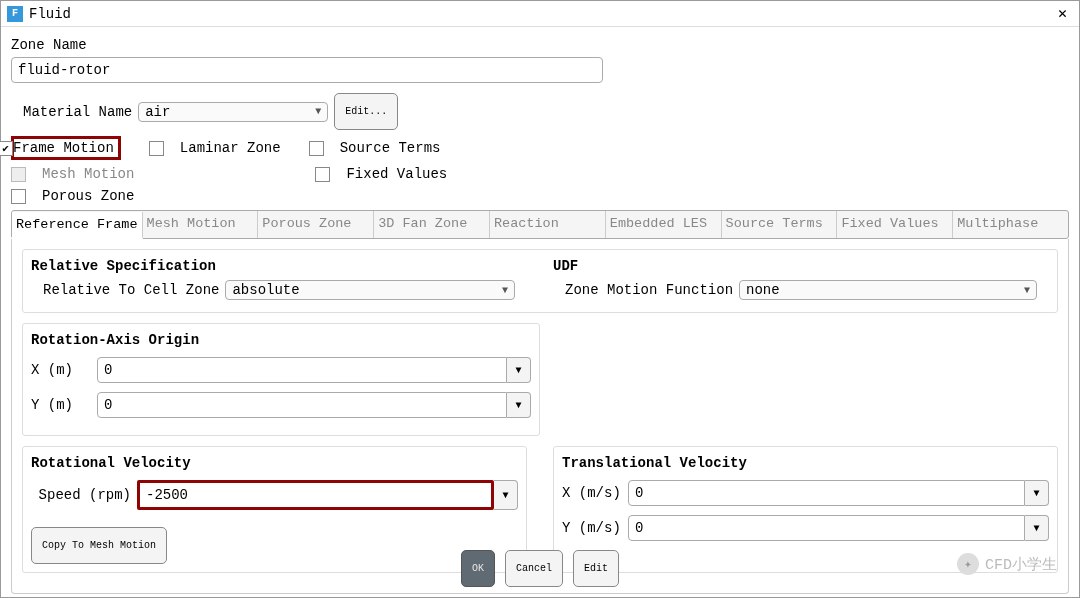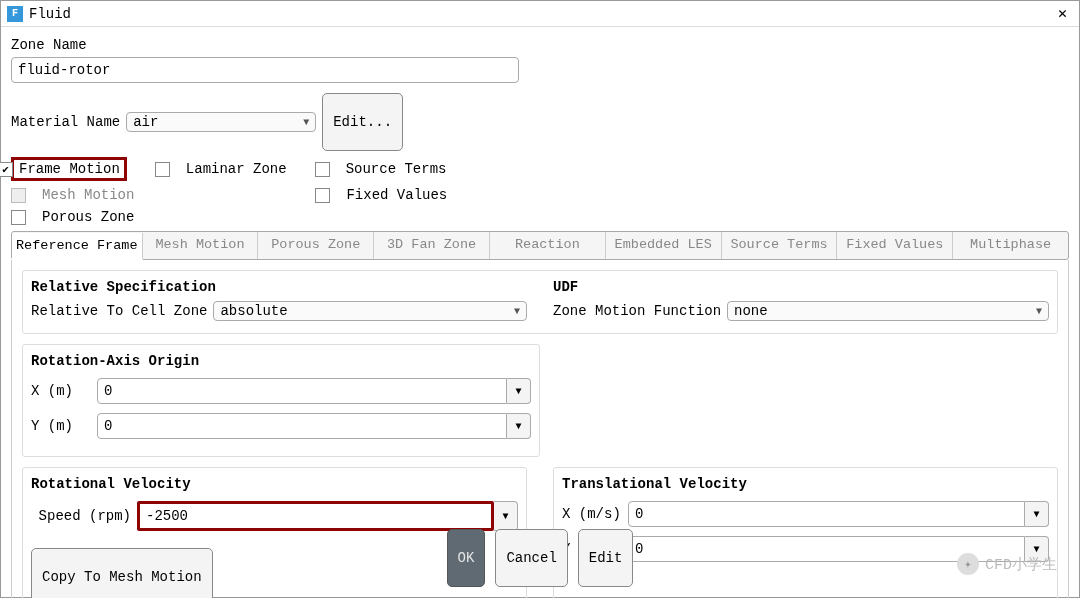--- a/index.html
+++ b/index.html
@@ -4,34 +4,34 @@
 <style>
   * { box-sizing: border-box; font-family: "Courier New", monospace; }
   body { margin: 0; background: #fff; font-size: 14px; color: #000; }
   .window { width: 1080px; height: 598px; border: 1px solid #999; position: relative; background: #fff; }
   .titlebar { display: flex; align-items: center; height: 26px; padding: 0 6px; border-bottom: 1px solid #ddd; }
   .titlebar .icon { width: 16px; height: 16px; background: #3498db; display:inline-flex; align-items:center; justify-content:center; color:#fff; font-size:10px; font-weight:bold; margin-right:6px; }
   .titlebar .close { margin-left:auto; font-size:15px; cursor:pointer; padding:0 6px;}
   .content { padding: 8px 10px; }
   .label { margin: 2px 0 4px 0; }
   .text-input { border:1px solid #aaa; border-radius:4px; padding:4px 6px; font-family:inherit; font-size:14px; background:#fff; }
-  .zone-name-input { width: 508px; }
-  .row { display:flex; align-items:center; gap:6px; margin:4px 0; }
+  .zone-name-input { width: 592px; }
+  .row { display:flex; align-items:center; gap:6px; margin:4px 12px; }
   .combo { display:inline-flex; align-items:center; border:1px solid #aaa; border-radius:4px; background:#fafafa; padding:1px 6px; min-width:170px; justify-content:space-between; }
   .combo .caret { font-size:10px; color:#555; }
-  .btn { border:1px solid #888; border-radius:5px; background:#f4f4f4; padding:20px 10px; font-family:inherit; font-size:14px; cursor:pointer; }
+  .btn { border:1px solid #888; border-radius:5px; background:#f4f4f4; padding:12px 10px; font-family:inherit; font-size:10px; cursor:pointer; }
   .btn.primary { background:#5f6a72; color:#e5e5e5; border-color:#555; }
   .checkrow { display:flex; gap:28px; margin:6px 0; align-items:center; }
   .check { display:inline-flex; align-items:center; gap:16px; }
   .checkbox { width:15px; height:15px; border:1px solid #888; background:#fff; display:inline-flex; align-items:center; justify-content:center; font-size:11px; }
   .checkbox.checked::after { content:"✔"; }
   .checkbox.disabled { background:#eee; border-color:#bbb; }
-  .highlight-box { border:3px solid #8e0404; padding:0 4px; display:inline-flex; align-items:center; gap:6px; height:24px;}
+  .highlight-box { border:3px solid #8e0404; padding:0 4px; display:inline-flex; align-items:center; height:24px;}
   .tabs { display:flex; border:1px solid #aaa; border-radius:3px; background:#f5f5f5; margin-top:6px; }
-  .tab { flex:1; text-align:center; padding:5px 4px; color:#888; border-right:1px solid #ccc; font-size:13.5px; cursor:pointer; white-space:nowrap;}
+  .tab { flex:1; text-align:left; padding:5px 4px; color:#888; border-right:1px solid #ccc; font-size:13.5px; cursor:pointer; white-space:nowrap;}
   .tab:last-child { border-right:none; }
   .tab.active { background:#fff; color:#000; border-bottom:2px solid #fff; position:relative; top:1px;}
   .panel { border:1px solid #ccc; border-top:none; border-radius:0 0 4px 4px; padding:10px; }
   .group { border:1px solid #ddd; border-radius:3px; padding:8px; margin-bottom:10px; }
   .two-col { display:flex; gap:26px; }
   .col { flex:1; }
   .section-title { font-weight:bold; margin-bottom:6px; }
   .field-row { display:flex; align-items:center; gap:6px; margin:9px 0; }
   .field-row .flabel { min-width:60px; text-align:left; }
   .spinner { display:flex; align-items:stretch; flex:1;}

